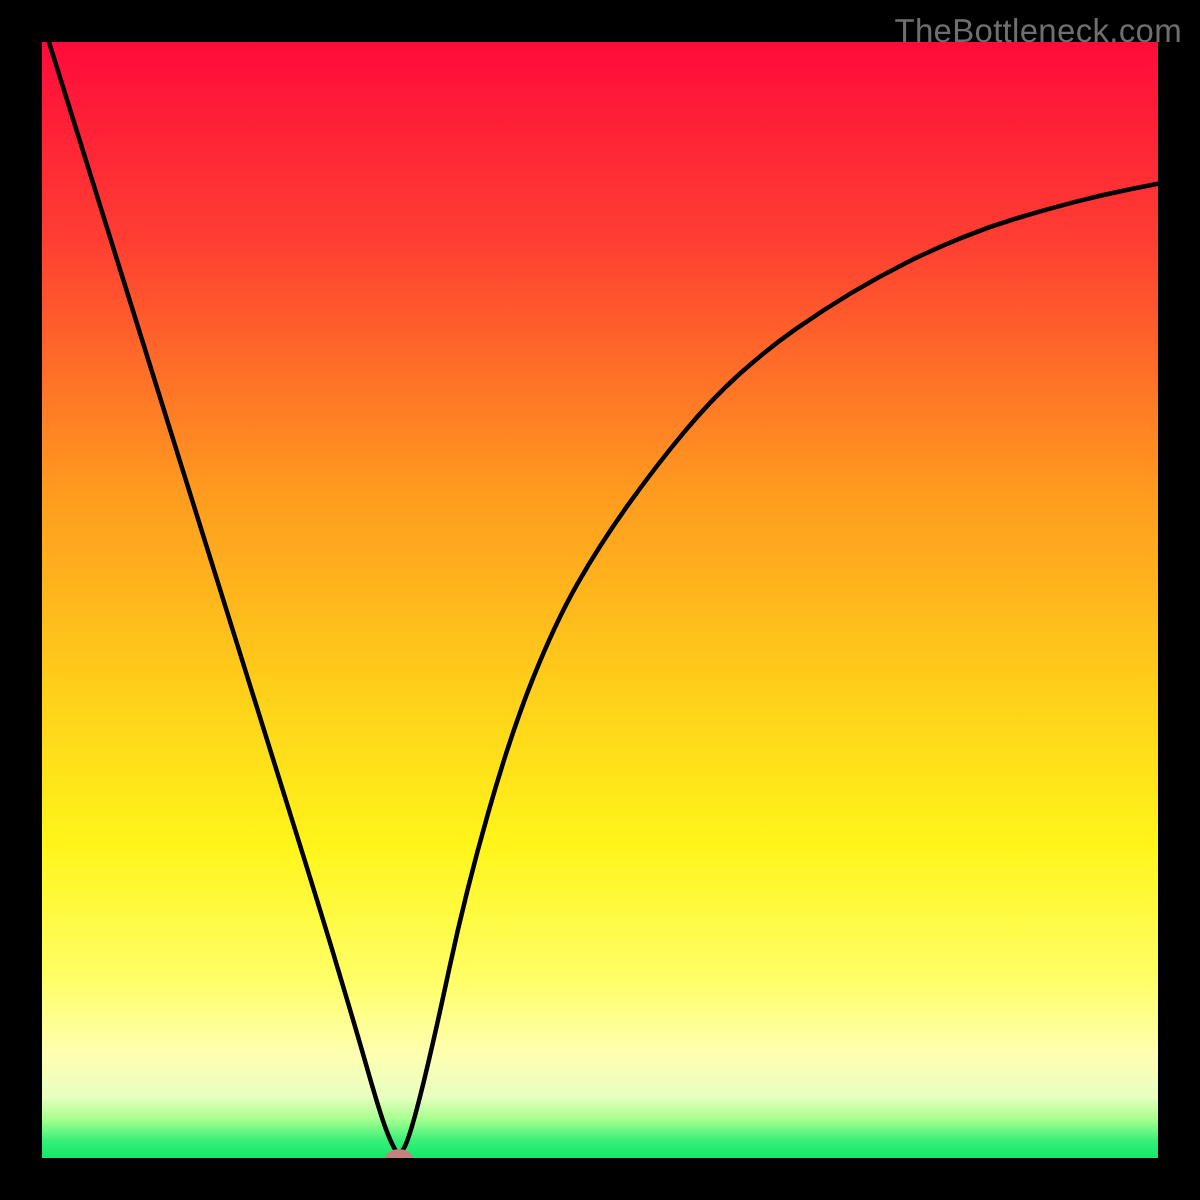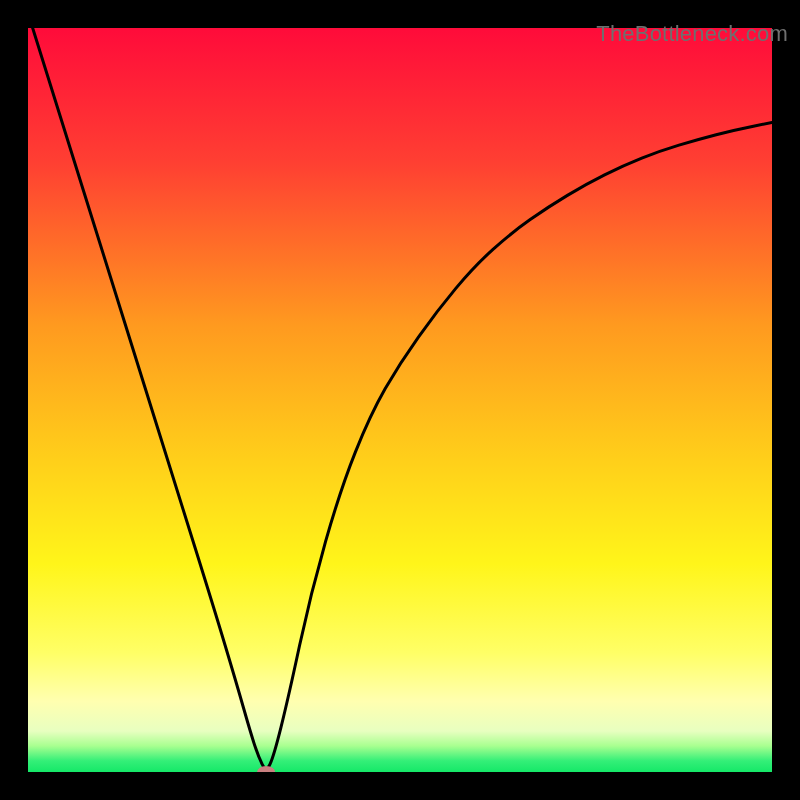--- a/index.html
+++ b/index.html
@@ -20,21 +20,21 @@
   .plot-area {
     position: absolute;
     left: 28px;
     top: 28px;
     width: 744px;
     height: 744px;
     
   }
   .watermark {
     position: absolute;
-    top: 21px;
+    top: 8px;
     right: 12px;
     color: #6f6f6f;
     font-size: 22px;
     font-weight: 500;
     letter-spacing: 0.2px;
     user-select: none;
   }
   svg {
     display: block;
   }

